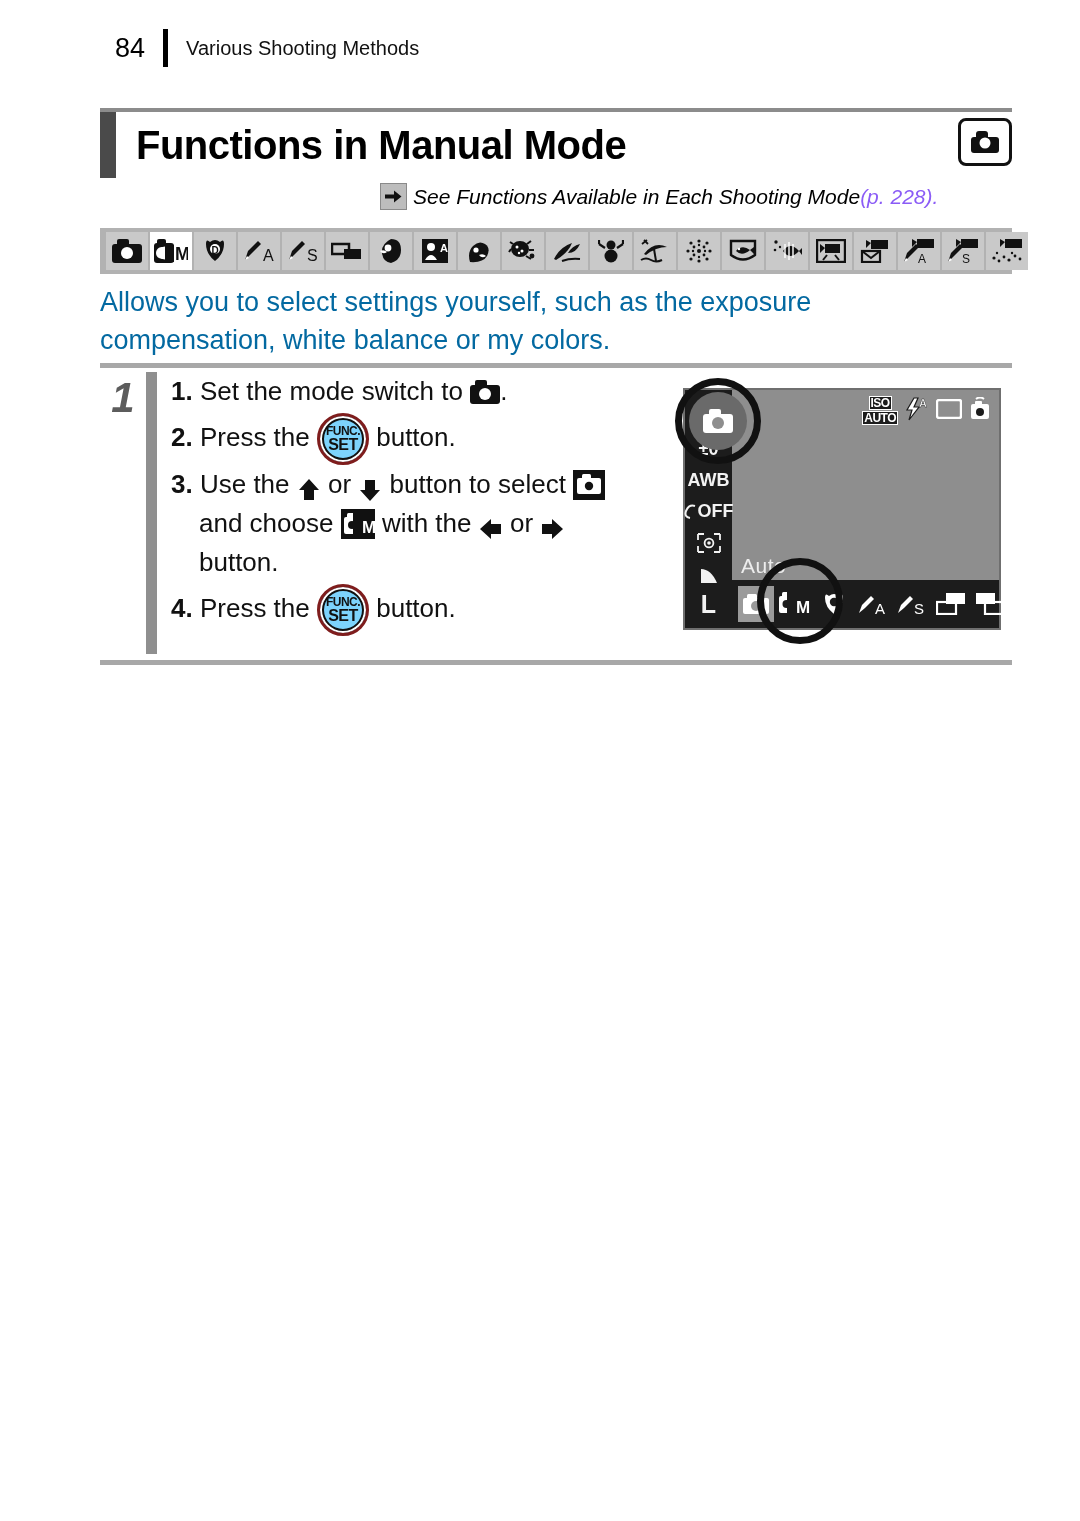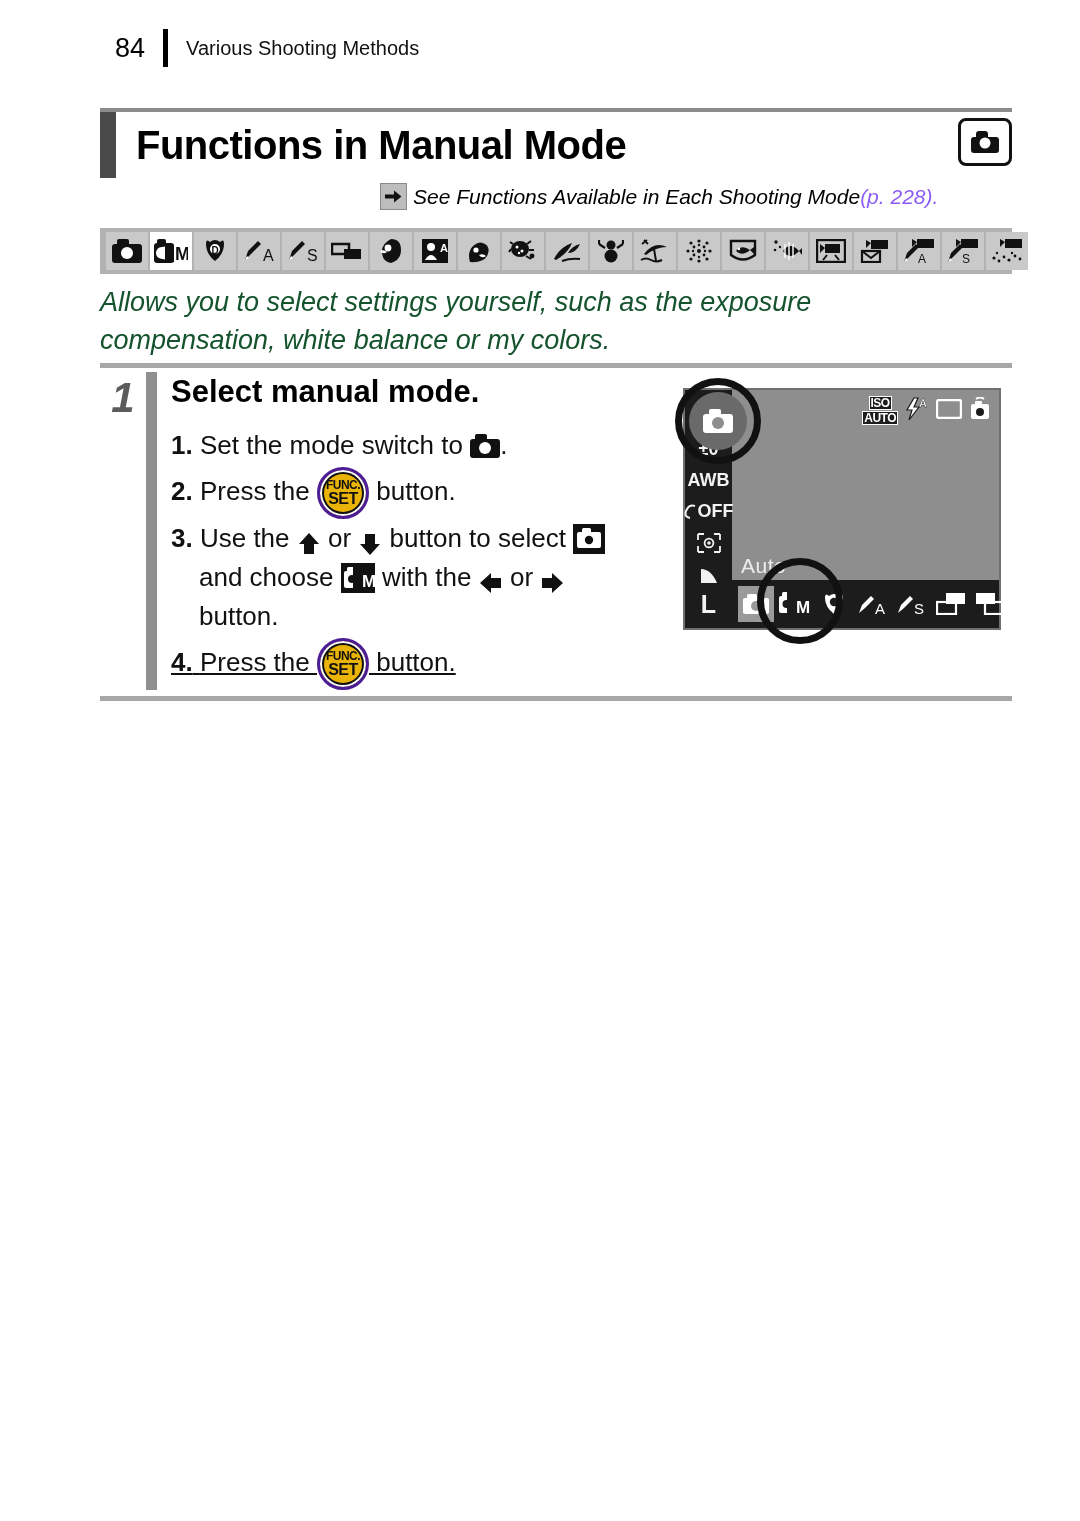--- a/index.html
+++ b/index.html
@@ -180,22 +180,21 @@
   .mode-tile svg { display: block; }
 
   
   .intro {
     position: absolute;
     left: 100px;
     top: 283px;
     width: 880px;
     font-size: 27px;
     line-height: 38px;
-    color: #14532d;
-    font-style: italic;
+    color: #0369a1;
   }
 
   
   .step {
     position: absolute;
     left: 100px;
     top: 363px;
     width: 912px;
   }
   .step-toprule {
@@ -257,22 +256,22 @@
   
   .ig {
     display: inline-block;
     vertical-align: middle;
     position: relative;
   }
   .func-btn {
     width: 46px;
     height: 46px;
     border-radius: 50%;
-    border: 3px solid #4c1d95;
-    background: #eab308;
+    border: 3px solid #7f1d1d;
+    background: #7dd3fc;
     display: inline-flex;
     flex-direction: column;
     align-items: center;
     justify-content: center;
     vertical-align: middle;
     box-shadow: inset 0 0 0 2px #fff, inset 0 0 0 4px #111;
     line-height: 1;
   }
   .func-btn .l1 {
     font-size: 12px;
@@ -658,21 +657,20 @@
   </div>
 
   <div class="intro">Allows you to select settings yourself, such as the exposure compensation, white balance or my colors.</div>
 
   <div class="step">
     <div class="step-toprule"></div>
     <div class="step-body">
       <div class="step-num">1</div>
       <div class="step-vbar"></div>
       <div class="step-content">
-        <div class="step-heading">Select manual mode.</div>
 
         <div class="substeps">
 
           <div class="substep">
             <span class="num">1.</span>
             <span>Set the mode switch to </span><span class="ig" style="width:30px;height:24px;vertical-align:-4px;">
               <svg width="30" height="24" viewBox="0 0 30 24">
                   <rect x="0" y="5" width="30" height="19" rx="3" fill="#111"></rect>
                   <rect x="5" y="0" width="12" height="7" rx="2" fill="#111"></rect>
                   <circle cx="15" cy="14" r="6" fill="#fff"></circle>
@@ -726,21 +724,21 @@
               <svg width="24" height="24" viewBox="0 0 24 24">
                   <path d="M23 12 L12 22 V17 H2 V7 H12 V2 Z" fill="#111"></path>
                 </svg>
             </span>
           </div>
 
           <div class="substep indent">
             <span>button.</span>
           </div>
 
-          <div class="substep" style="line-height:52px;text-decoration:underline;">
+          <div class="substep" style="line-height:52px;">
             <span class="num">4.</span>
             <span>Press the </span><span class="func-btn">
                 <span class="l1">FUNC.</span>
                 <span class="l2">SET</span>
               </span><span> button.</span>
           </div>
 
         </div>
       </div>
     </div>

